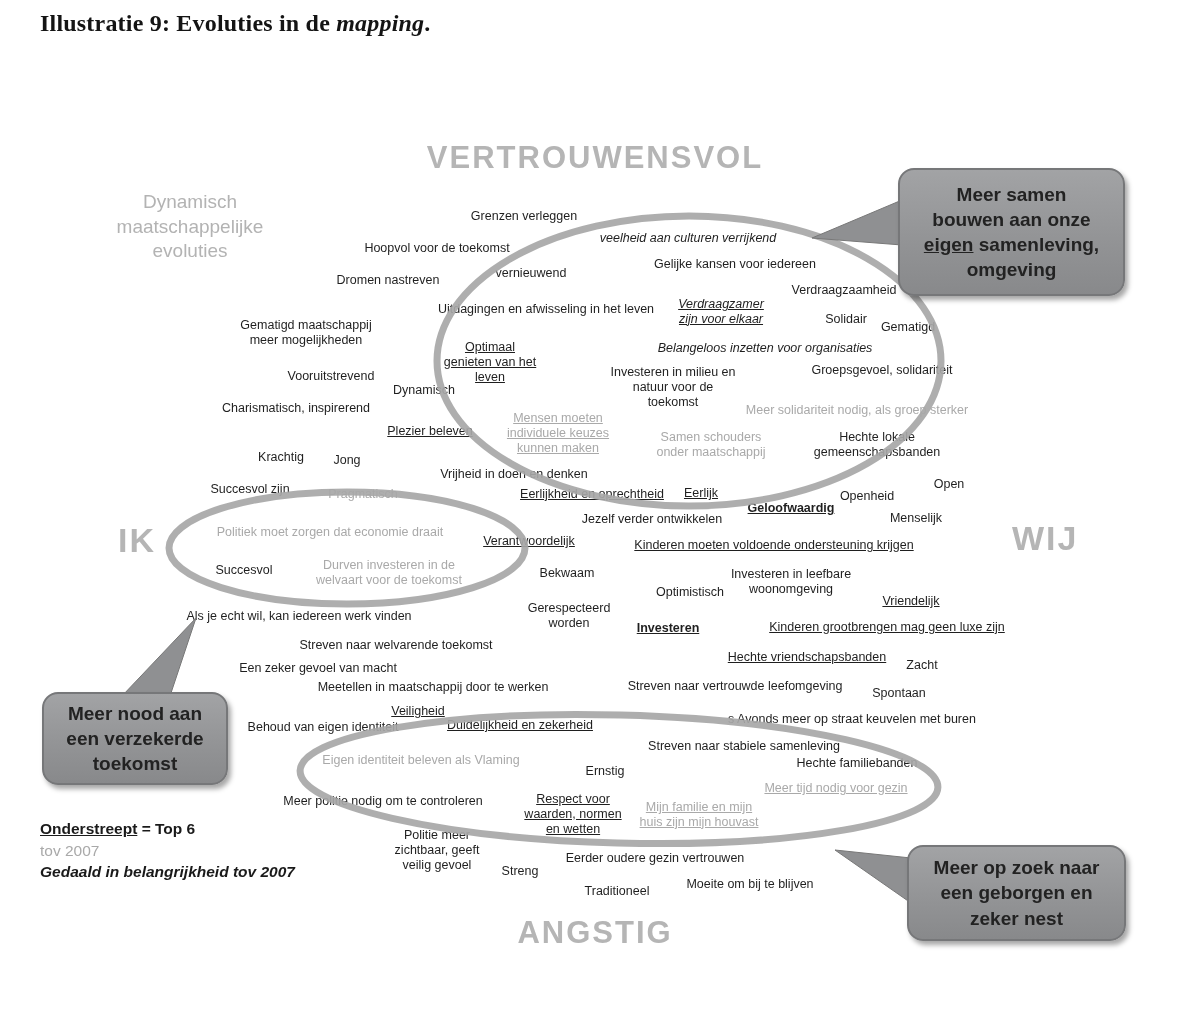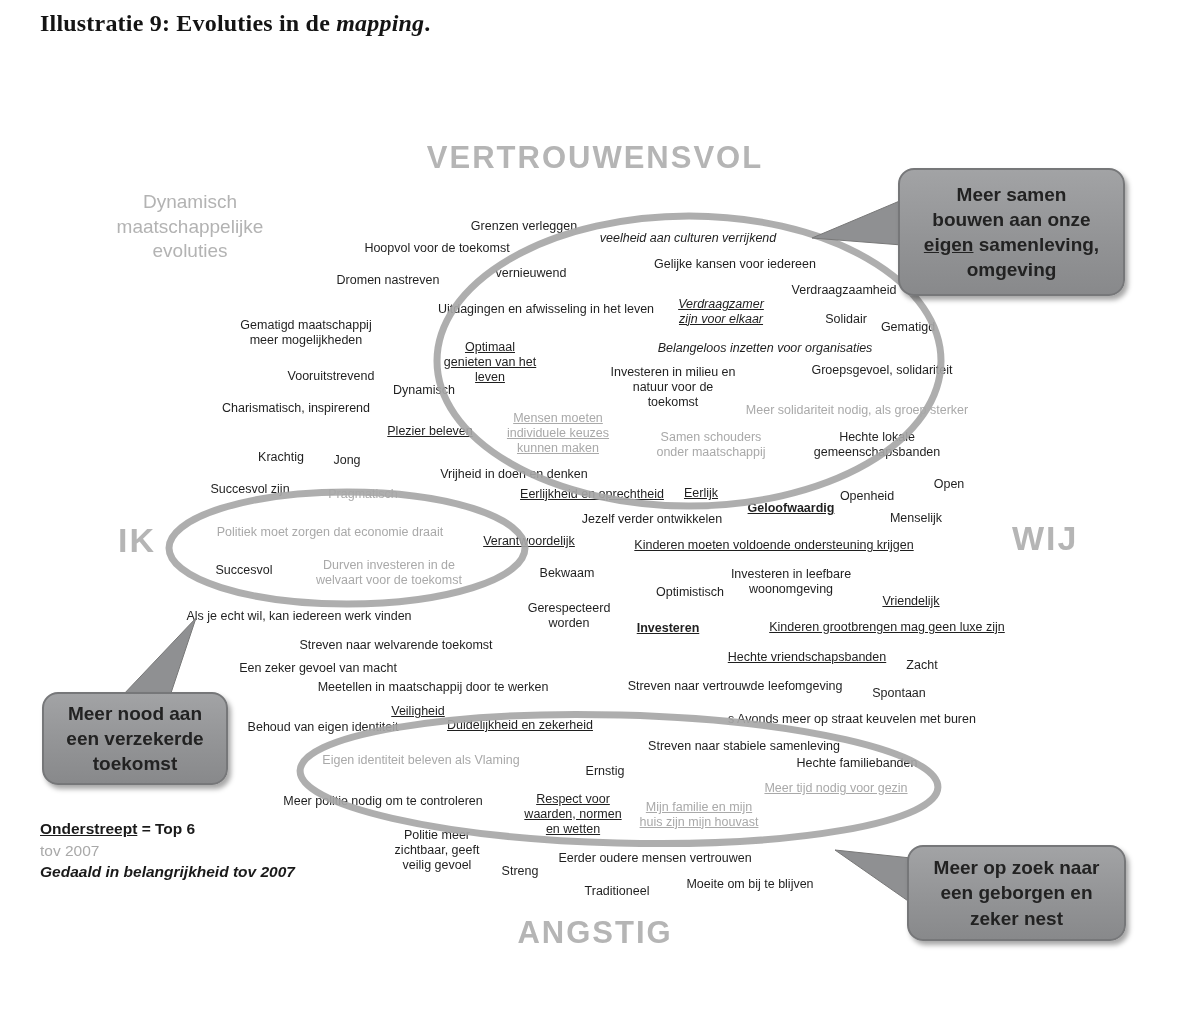--- a/index.html
+++ b/index.html
@@ -59,21 +59,21 @@
   <div class="axis axis-left">IK</div>
   <div class="axis axis-right">WIJ</div>
 
   <div class="corner-note" id="corner-note">
       <div>Dynamisch</div>
       <div>maatschappelijke</div>
       <div>evoluties</div>
     </div>
 
   <div id="labels-layer">
-      <div class="lbl" style="left: 524px; top: 219px;">
+      <div class="lbl" style="left: 524px; top: 209px;">
         <div>Grenzen verleggen</div>
       </div>
       <div class="lbl i" style="left: 688px; top: 231px;">
         <div>veelheid aan culturen verrijkend</div>
       </div>
       <div class="lbl" style="left: 437px; top: 241px;">
         <div>Hoopvol voor de toekomst</div>
       </div>
       <div class="lbl" style="left: 735px; top: 257px;">
         <div>Gelijke kansen voor iedereen</div>
@@ -285,21 +285,21 @@
       <div class="lbl g u" style="left: 699px; top: 800px;">
         <div>Mijn familie en mijn</div>
         <div>huis zijn mijn houvast</div>
       </div>
       <div class="lbl" style="left: 437px; top: 828px;">
         <div>Politie meer</div>
         <div>zichtbaar, geeft</div>
         <div>veilig gevoel</div>
       </div>
       <div class="lbl" style="left: 655px; top: 851px;">
-        <div>Eerder oudere mensen vertrouwen</div>
+        <div>Eerder oudere gezin vertrouwen</div>
       </div>
       <div class="lbl" style="left: 520px; top: 864px;">
         <div>Streng</div>
       </div>
       <div class="lbl" style="left: 617px; top: 884px;">
         <div>Traditioneel</div>
       </div>
       <div class="lbl" style="left: 750px; top: 877px;">
         <div>Moeite om bij te blijven</div>
       </div>

